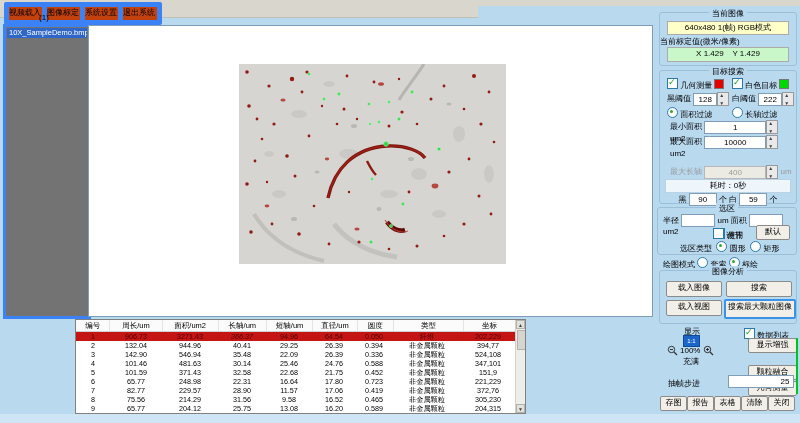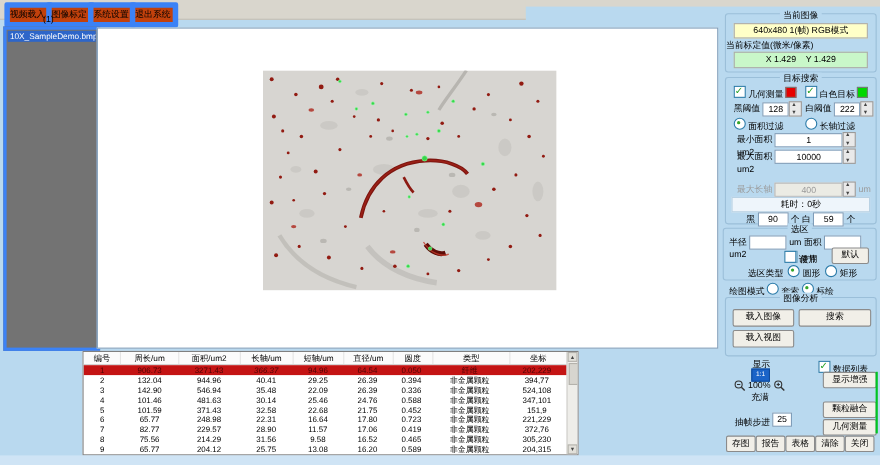--- a/index.html
+++ b/index.html
@@ -293,20 +293,21 @@
     <span class="lbl">套索</span>
     <span class="rd on"></span>
     <span class="lbl">标绘</span>
   </div>
 
   <div class="group" style="left:659px;top:270px;width:136px;height:52px;">
     <div class="gtitle">图像分析</div>
     <div class="btn" style="left:6px;top:10px;width:54px;height:14px;">载入图像</div>
     <div class="btn" style="left:66px;top:10px;width:64px;height:14px;">搜索</div>
     <div class="btn" style="left:6px;top:29px;width:54px;height:14px;">载入视图</div>
+    <div class="btn focus" style="left:64px;top:28px;width:68px;height:16px;">搜索最大颗粒图像</div>
   </div>
 
   <div class="abs lbl" style="left:672px;top:326px;width:40px;text-align:center;">显示</div>
   <div class="abs bluebox" style="left:683px;top:335px;width:15px;height:10px;">1:1</div>
   <svg class="abs" style="left:667px;top:345px;" width="11" height="11" viewBox="0 0 11 11">
     <circle cx="4.5" cy="4.5" r="3.2" fill="none" stroke="#333" stroke-width="1"></circle>
     <line x1="3" y1="4.5" x2="6" y2="4.5" stroke="#333" stroke-width="1"></line>
     <line x1="7" y1="7" x2="10" y2="10" stroke="#333" stroke-width="1.3"></line>
   </svg>
   <div class="abs lbl" style="left:680px;top:346px;">100%</div>
@@ -321,21 +322,21 @@
   <div class="abs" style="left:744px;top:328px;">
     <span class="cb on"></span>
     <span class="lbl">数据列表</span>
   </div>
   <div class="btn" style="left:748px;top:338px;width:47px;height:13px;">显示增强</div>
   <div class="btn" style="left:748px;top:365px;width:47px;height:13px;">颗粒融合</div>
   <div class="btn" style="left:748px;top:381px;width:47px;height:13px;">几何测量</div>
   <div class="abs greenbar"></div>
 
   <div class="abs lbl" style="left:668px;top:378px;">抽帧步进</div>
-  <span class="field abs" style="left:702px;top:375px;width:16px;">25</span>
+  <span class="field abs" style="left:728px;top:375px;width:16px;padding-left:48px;">25</span>
 
   <div class="btn" style="left:660px;top:396px;width:25px;height:13px;">存图</div>
   <div class="btn" style="left:687px;top:396px;width:25px;height:13px;">报告</div>
   <div class="btn" style="left:714px;top:396px;width:25px;height:13px;">表格</div>
   <div class="btn" style="left:741px;top:396px;width:25px;height:13px;">清除</div>
   <div class="btn" style="left:768px;top:396px;width:25px;height:13px;">关闭</div>
 
   <div class="abs tablewrap">
     <div style="margin-right:9px;">
       <div class="thead">

